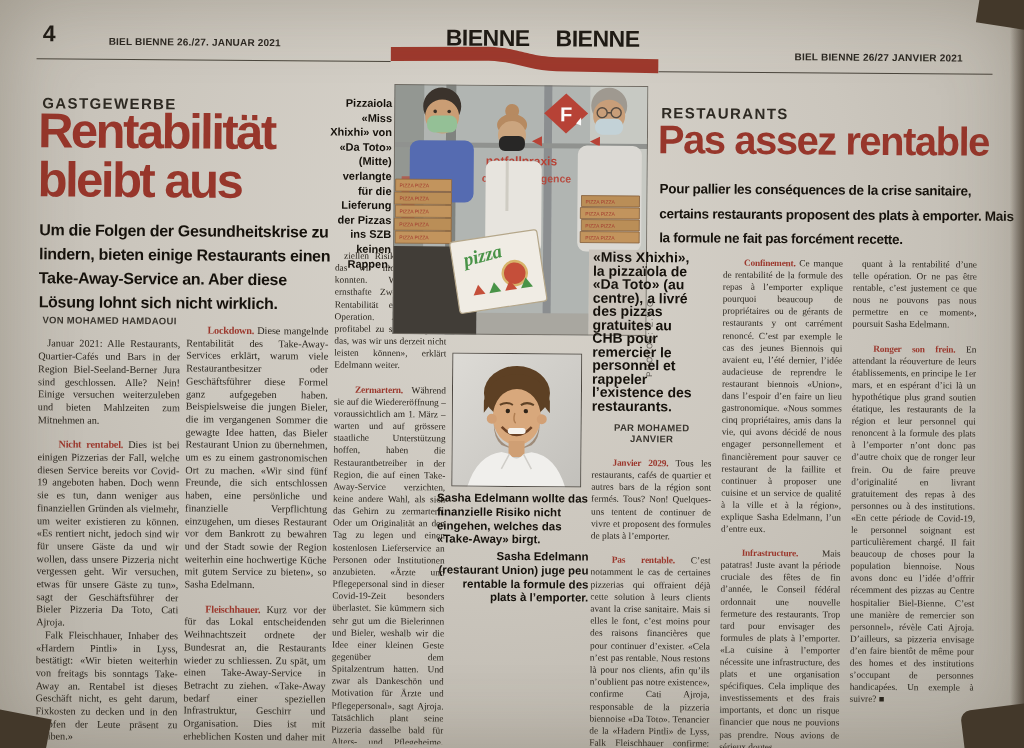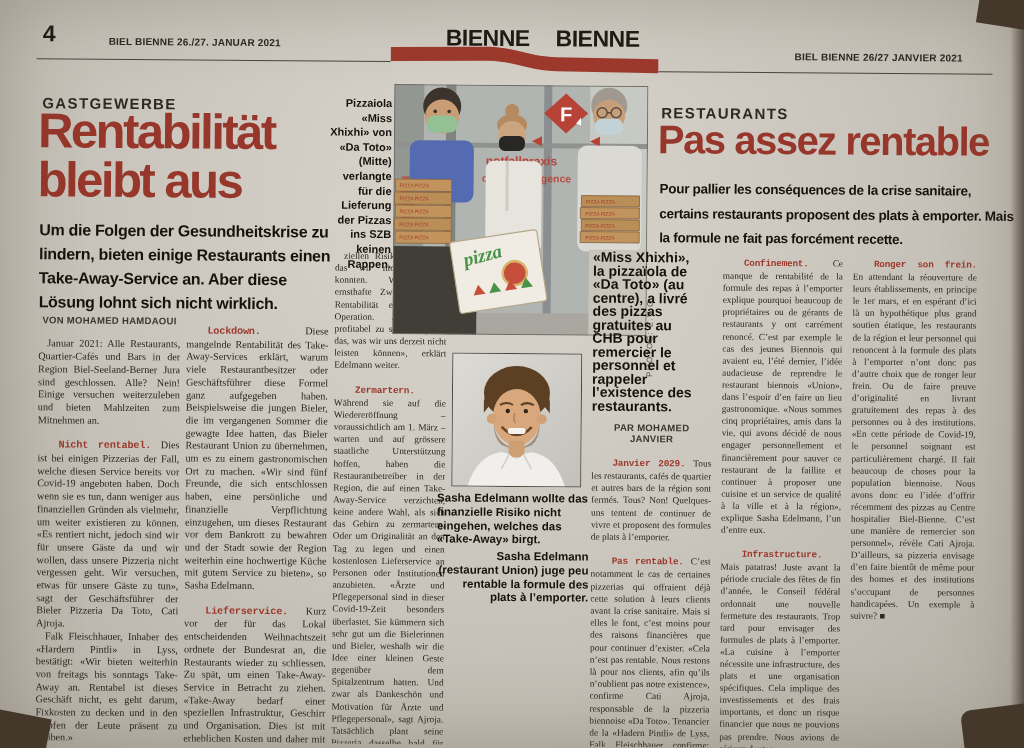--- a/index.html
+++ b/index.html
@@ -34,21 +34,21 @@
   .title-de { left:36px; top:110px; font-size:49px; line-height:.99; letter-spacing:-2.5px; }
   .title-fr { left:656px; top:118px; font-size:40px; line-height:1; letter-spacing:-1.5px; }
   .lead { position:absolute; font-family:"Liberation Sans",sans-serif; font-weight:700; color:#16120c; }
   .lead-de { left:38px; top:222px; width:294px; font-size:16px; line-height:24px; letter-spacing:-.3px; }
   .lead-fr { left:658px; top:176px; width:358px; font-size:13.5px; line-height:24.5px; letter-spacing:-.3px; }
 
   
   .col { position:absolute; text-align:justify; }
   .col p.para { margin:0; text-indent:9px; overflow-wrap:break-word; }
   .col p.para.headed:not(:first-child) { margin-top:12px; }
-  .subhead { font-family:Liberation Mono, monospace; font-weight:700; color:#9b382d; letter-spacing:-.2px;padding-left:12px; }
+  .subhead { font-family:Liberation Serif, serif; font-weight:700; color:#9b382d; letter-spacing:-.2px;padding-left:12px; }
   .byline { text-align:center; font:600 9.5px/1.2 "Liberation Sans",sans-serif; letter-spacing:.3px;
             color:#3a362f; margin:0 0 12px 0; text-indent:0; }
   .de1 { left:38px;  top:318px; width:142px; height:426px; font-size:10.2px; line-height:12.7px; }
   .de2 { left:186px; top:327px; width:142px; height:418px; font-size:10.2px; line-height:12.7px; }
   .de3 { left:334px; top:251px; width:112px; height:494px; font-size:9.4px;  line-height:12.15px; }
   .fr1 { left:592px; top:250px; width:120px; height:496px; font-size:9.4px;  line-height:12.2px; }
   .fr2 { left:722px; top:255px; width:120px; height:492px; font-size:9.3px;  line-height:12.1px; }
   .fr3 { left:852px; top:255px; width:124px; height:492px; font-size:9.3px;  line-height:12.1px; }
   .colclip { overflow:hidden; }
 
@@ -106,21 +106,21 @@
       <p class="byline">VON MOHAMED HAMDAOUI</p>
       <div>
           <p class="para">Januar 2021: Alle Restaurants, Quartier-Cafés und Bars in der Region Biel-Seeland-Berner Jura sind geschlossen. Alle? Nein! Einige versuchen weiterzuleben und bieten Mahlzeiten zum Mitnehmen an.</p>
           <p class="para headed"><b class="subhead">Nicht rentabel. </b>Dies ist bei einigen Pizzerias der Fall, welche diesen Service bereits vor Covid-19 angeboten haben. Doch wenn sie es tun, dann weniger aus finanziellen Gründen als vielmehr, um weiter existieren zu können. «Es rentiert nicht, jedoch sind wir für unsere Gäste da und wir wollen, dass unsere Pizzeria nicht vergessen geht. Wir versuchen, etwas für unsere Gäste zu tun», sagt der Geschäftsführer der Bieler Pizzeria Da Toto, Cati Ajroja.</p>
           <p class="para">Falk Fleischhauer, Inhaber des «Hardern Pintli» in Lyss, bestätigt: «Wir bieten weiterhin von freitags bis sonntags Take-Away an. Rentabel ist dieses Geschäft nicht, es geht darum, Fixkosten zu decken und in den Köpfen der Leute präsent zu bleiben.»</p>
         </div>
     </div>
     <div class="col de2 colclip">
       <div>
           <p class="para headed"><b class="subhead">Lockdown. </b>Diese mangelnde Rentabilität des Take-Away-Services erklärt, warum viele Restaurantbesitzer oder Geschäftsführer diese Formel ganz aufgegeben haben. Beispielsweise die jungen Bieler, die im vergangenen Sommer die gewagte Idee hatten, das Bieler Restaurant Union zu übernehmen, um es zu einem gastronomischen Ort zu machen. «Wir sind fünf Freunde, die sich entschlossen haben, eine persönliche und finanzielle Verpflichtung einzugehen, um dieses Restaurant vor dem Bankrott zu bewahren und der Stadt sowie der Region weiterhin eine hochwertige Küche mit gutem Service zu bieten», so Sasha Edelmann.</p>
-          <p class="para headed"><b class="subhead">Lieferservice. </b>Kurz vor der für das Lokal entscheidenden Weihnachtszeit ordnete der Bundesrat an, die Restaurants wieder zu schliessen. Zu spät, um einen Take-Away-Service in Betracht zu ziehen. «Take-Away bedarf einer speziellen Infrastruktur, Geschirr und Organisation. Dies ist mit erheblichen Kosten und daher mit einem finan-</p>
+          <p class="para headed"><b class="subhead">Fleischhauer. </b>Kurz vor der für das Lokal entscheidenden Weihnachtszeit ordnete der Bundesrat an, die Restaurants wieder zu schliessen. Zu spät, um einen Take-Away-Service in Betracht zu ziehen. «Take-Away bedarf einer speziellen Infrastruktur, Geschirr und Organisation. Dies ist mit erheblichen Kosten und daher mit einem finan-</p>
         </div>
     </div>
     <div class="caption cap-photo1-de">Pizzaiola «Miss Xhixhi» von «Da Toto» (Mitte) verlangte für die Lieferung der Pizzas ins SZB keinen Rappen.</div>
     <div class="col de3 colclip">
       <div>
           <p class="para">ziellen Risiko verbunden, das wir nicht eingehen konnten. Wir hatten ernsthafte Zweifel an der Rentabilität einer solchen Operation. Aber nicht profitabel zu sein, ist genau das, was wir uns derzeit nicht leisten können», erklärt Edelmann weiter.</p>
           <p class="para headed"><b class="subhead">Zermartern. </b>Während sie auf die Wiedereröffnung – voraussichtlich am 1. März – warten und auf grössere staatliche Unterstützung hoffen, haben die Restaurantbetreiber in der Region, die auf einen Take-Away-Service verzichten, keine andere Wahl, als sich das Gehirn zu zermartern. Oder um Originalität an den Tag zu legen und einen kostenlosen Lieferservice an Personen oder Institutionen anzubieten. «Ärzte und Pflegepersonal sind in dieser Covid-19-Zeit besonders überlastet. Sie kümmern sich sehr gut um die Bielerinnen und Bieler, weshalb wir die Idee einer kleinen Geste gegenüber dem Spitalzentrum hatten. Und zwar als Dankeschön und Motivation für Ärzte und Pflegepersonal», sagt Ajroja. Tatsächlich plant seine Pizzeria dasselbe bald für Alters- und Pflegeheime, sowie Einrichtungen zu tun, die sich um Menschen mit Behinderungen kümmern. ■</p>
         </div>
     </div>
 
@@ -257,20 +257,21 @@
         </div>
     </div>
     <div class="col fr2 colclip">
       <div>
           <p class="para headed"><b class="subhead">Confinement. </b>Ce manque de rentabilité de la formule des repas à l’emporter explique pourquoi beaucoup de propriétaires ou de gérants de restaurants y ont carrément renoncé. C’est par exemple le cas des jeunes Biennois qui avaient eu, l’été dernier, l’idée audacieuse de reprendre le restaurant biennois «Union», dans l’espoir d’en faire un lieu gastronomique. «Nous sommes cinq propriétaires, amis dans la vie, qui avons décidé de nous engager personnellement et financièrement pour sauver ce restaurant de la faillite et continuer à proposer une cuisine et un service de qualité à la ville et à la région», explique Sasha Edelmann, l’un d’entre eux.</p>
           <p class="para headed"><b class="subhead">Infrastructure. </b>Mais patatras! Juste avant la période cruciale des fêtes de fin d’année, le Conseil fédéral ordonnait une nouvelle fermeture des restaurants. Trop tard pour envisager des formules de plats à l’emporter. «La cuisine à l’emporter nécessite une infrastructure, des plats et une organisation spécifiques. Cela implique des investissements et des frais importants, et donc un risque financier que nous ne pouvions pas prendre. Nous avions de sérieux doutes</p>
         </div>
     </div>
     <div class="col fr3 colclip">
       <div>
+          <p class="para">quant à la rentabilité d’une telle opération. Or ne pas être rentable, c’est justement ce que nous ne pouvons pas nous permettre en ce moment», poursuit Sasha Edelmann.</p>
           <p class="para headed"><b class="subhead">Ronger son frein. </b>En attendant la réouverture de leurs établissements, en principe le 1er mars, et en espérant d’ici là un hypothétique plus grand soutien étatique, les restaurants de la région et leur personnel qui renoncent à la formule des plats à l’emporter n’ont donc pas d’autre choix que de ronger leur frein. Ou de faire preuve d’originalité en livrant gratuitement des repas à des personnes ou à des institutions. «En cette période de Covid-19, le personnel soignant est particulièrement chargé. Il fait beaucoup de choses pour la population biennoise. Nous avons donc eu l’idée d’offrir récemment des pizzas au Centre hospitalier Biel-Bienne. C’est une manière de remercier son personnel», révèle Cati Ajroja. D’ailleurs, sa pizzeria envisage d’en faire bientôt de même pour des homes et des institutions s’occupant de personnes handicapées. Un exemple à suivre? ■</p>
         </div>
     </div>
 
   </div>
 
   <div class="edge-right"></div>
   <div class="corner corner-tr"></div>
   <div class="corner corner-br"></div>
   <div class="corner corner-bl"></div>

